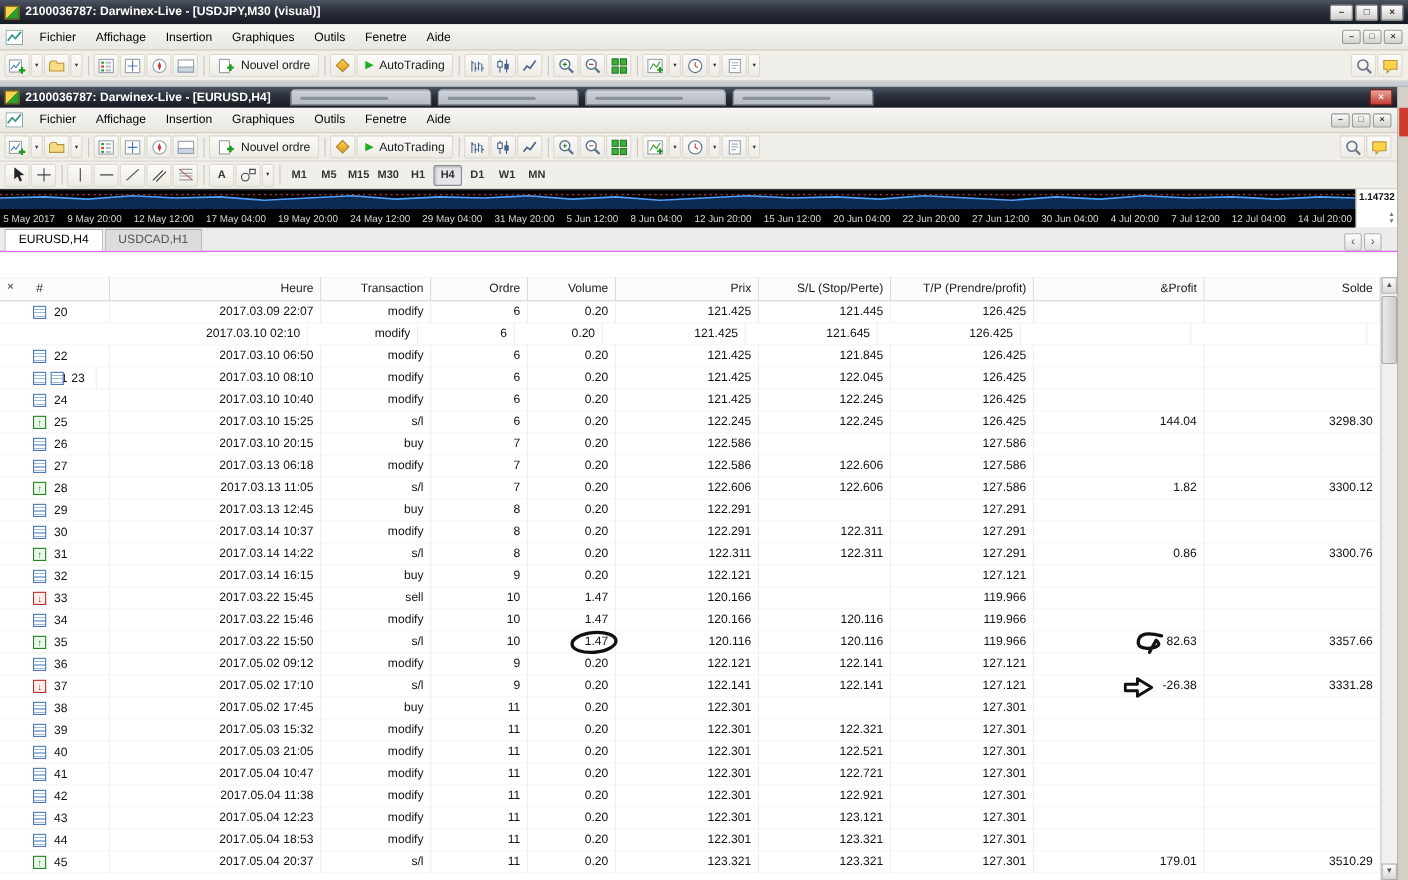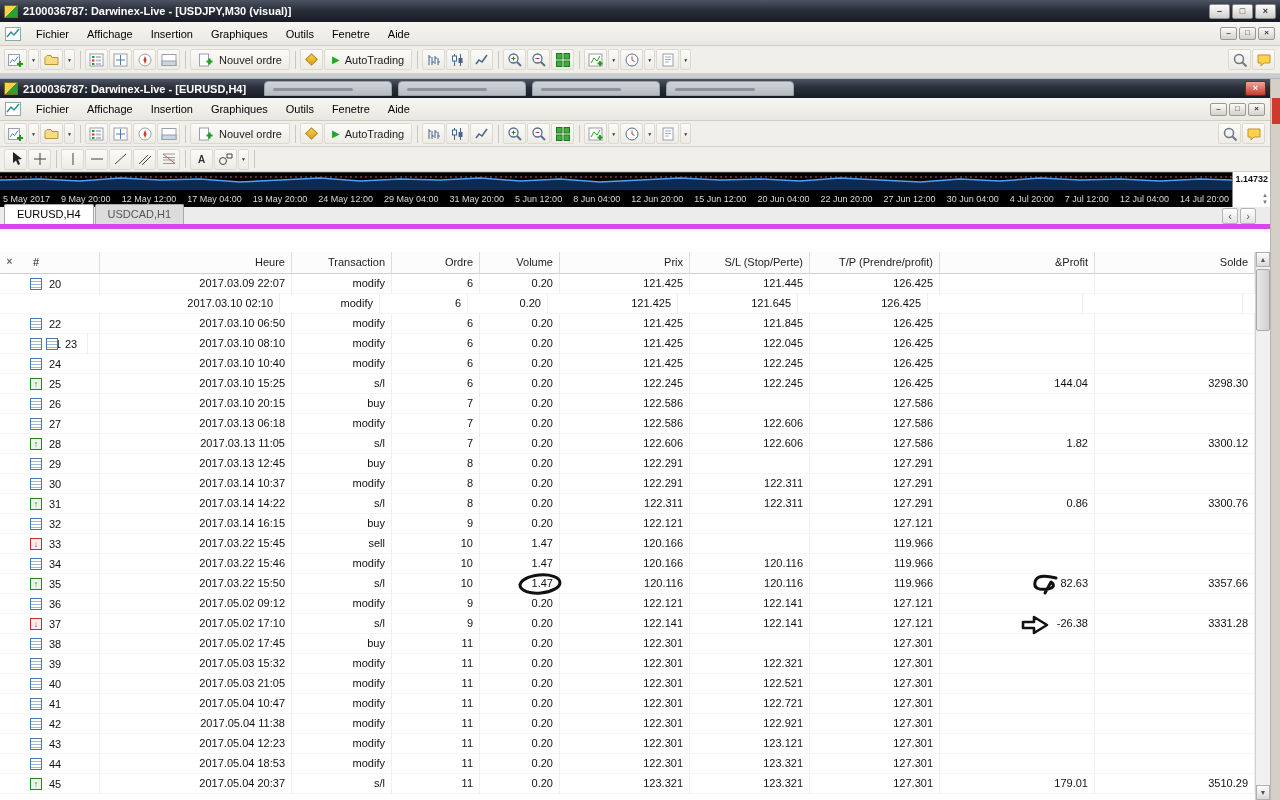--- a/index.html
+++ b/index.html
@@ -64,21 +64,21 @@
   #chart-strip { top:172px; height:18px; width:1232px; background:#000; border-top:1px solid #3a3a3a; position:absolute; }
   #chart-label { position:absolute; left:4px; top:21px; color:#e8e8e8; font-size:9px; white-space:nowrap; }
   #price-col { position:absolute; top:172px; left:1232px; width:38px; height:35px; background:#fff; border-left:1px solid #888; }
   #price-value { display:block; font-size:9px; font-weight:bold; color:#111; text-align:right; padding:2px 2px 0 0; }
   .mini-scroll { position:absolute; right:2px; bottom:2px; display:flex; flex-direction:column; gap:1px; }
   .mini-arrow { font-size:6px; color:#777; line-height:6px; text-align:center; }
   #date-axis { top:190px; height:17px; width:1232px; background:#000; display:flex; align-items:center; justify-content:space-between; padding:0 3px; position:absolute; }
   .axis-label { color:#d8d8d8; font-size:9px; white-space:nowrap; }
 
   
-  #tabbar { top:207px; height:22px; width:1270px; background:#ececec; border-bottom:5px solid #d946ef; display:flex; align-items:flex-end; padding-left:4px; }
+  #tabbar { top:207px; height:22px; width:1270px; background:#ececec; border-bottom:1px solid #d946ef; display:flex; align-items:flex-end; padding-left:4px; }
   .ctab { height:20px; line-height:19px; padding:0 12px; border:1px solid #aaa; border-bottom:none; border-radius:2px 2px 0 0;
     background:#dcdcdc; color:#555; margin-right:1px; }
   .ctab.active { background:#fff; color:#000; }
   .tab-scrollers { margin-left:auto; display:flex; align-items:center; padding-right:14px; gap:2px; }
   .tab-scroll-btn { width:16px; height:16px; border:1px solid #b5b5b5; background:linear-gradient(#fff,#e2e2e2); text-align:center; line-height:14px; font-size:11px; color:#555; border-radius:2px; }
 
   #panel-gap { top:229px; height:23px; width:1270px; background:#fff; }
 
   
   #table-header { top:252px; height:22px; width:1255px; background:#fcfcfc; border-bottom:1px solid #cfcfcf; display:flex; position:absolute; }
@@ -503,20 +503,31 @@
   <span class="tsep"></span>
   <span class="tbtn atool">A</span>
   <span class="tbtn">
       <svg width="16" height="16" viewBox="0 0 16 16">
         <circle cx="5" cy="10" r="3.5" fill="none" stroke="#444"></circle>
         <path d="M9 3h5v4H9z" fill="none" stroke="#444"></path>
       </svg>
     </span>
   <span class="tbtn tcaret">▼</span>
   <span class="tsep"></span>
+  <span id="timeframe-group" style="display:flex">
+      <span class="tf-btn">M1</span>
+      <span class="tf-btn">M5</span>
+      <span class="tf-btn">M15</span>
+      <span class="tf-btn">M30</span>
+      <span class="tf-btn">H1</span>
+      <span class="tf-btn active">H4</span>
+      <span class="tf-btn">D1</span>
+      <span class="tf-btn">W1</span>
+      <span class="tf-btn">MN</span>
+    </span>
 </div>
 
 <div id="chart-strip">
   <svg width="1232" height="18" viewBox="0 0 1232 18">
     <polygon points="0,7 40,6 80,8 120,5 160,7 200,6 240,9 280,7 320,5 360,8 400,6 440,7 480,5 520,8 560,6 600,9 640,7 680,5 720,7 760,6 800,8 840,5 880,7 920,9 960,6 1000,8 1040,5 1080,7 1120,6 1160,8 1200,6 1232,7 1232,18 0,18" fill="#0d2a52"></polygon>
     <polyline points="0,7 40,6 80,8 120,5 160,7 200,6 240,9 280,7 320,5 360,8 400,6 440,7 480,5 520,8 560,6 600,9 640,7 680,5 720,7 760,6 800,8 840,5 880,7 920,9 960,6 1000,8 1040,5 1080,7 1120,6 1160,8 1200,6 1232,7" fill="none" stroke="#4da1ff" stroke-width="1.5"></polyline>
     <line x1="0" y1="4" x2="1232" y2="4" stroke="#d05050" stroke-width="1" stroke-dasharray="2 3"></line>
   </svg>
   <span id="chart-label">EURUSD,H4 1.14691 1.14740 1.14651 1.14732</span>
 </div>

